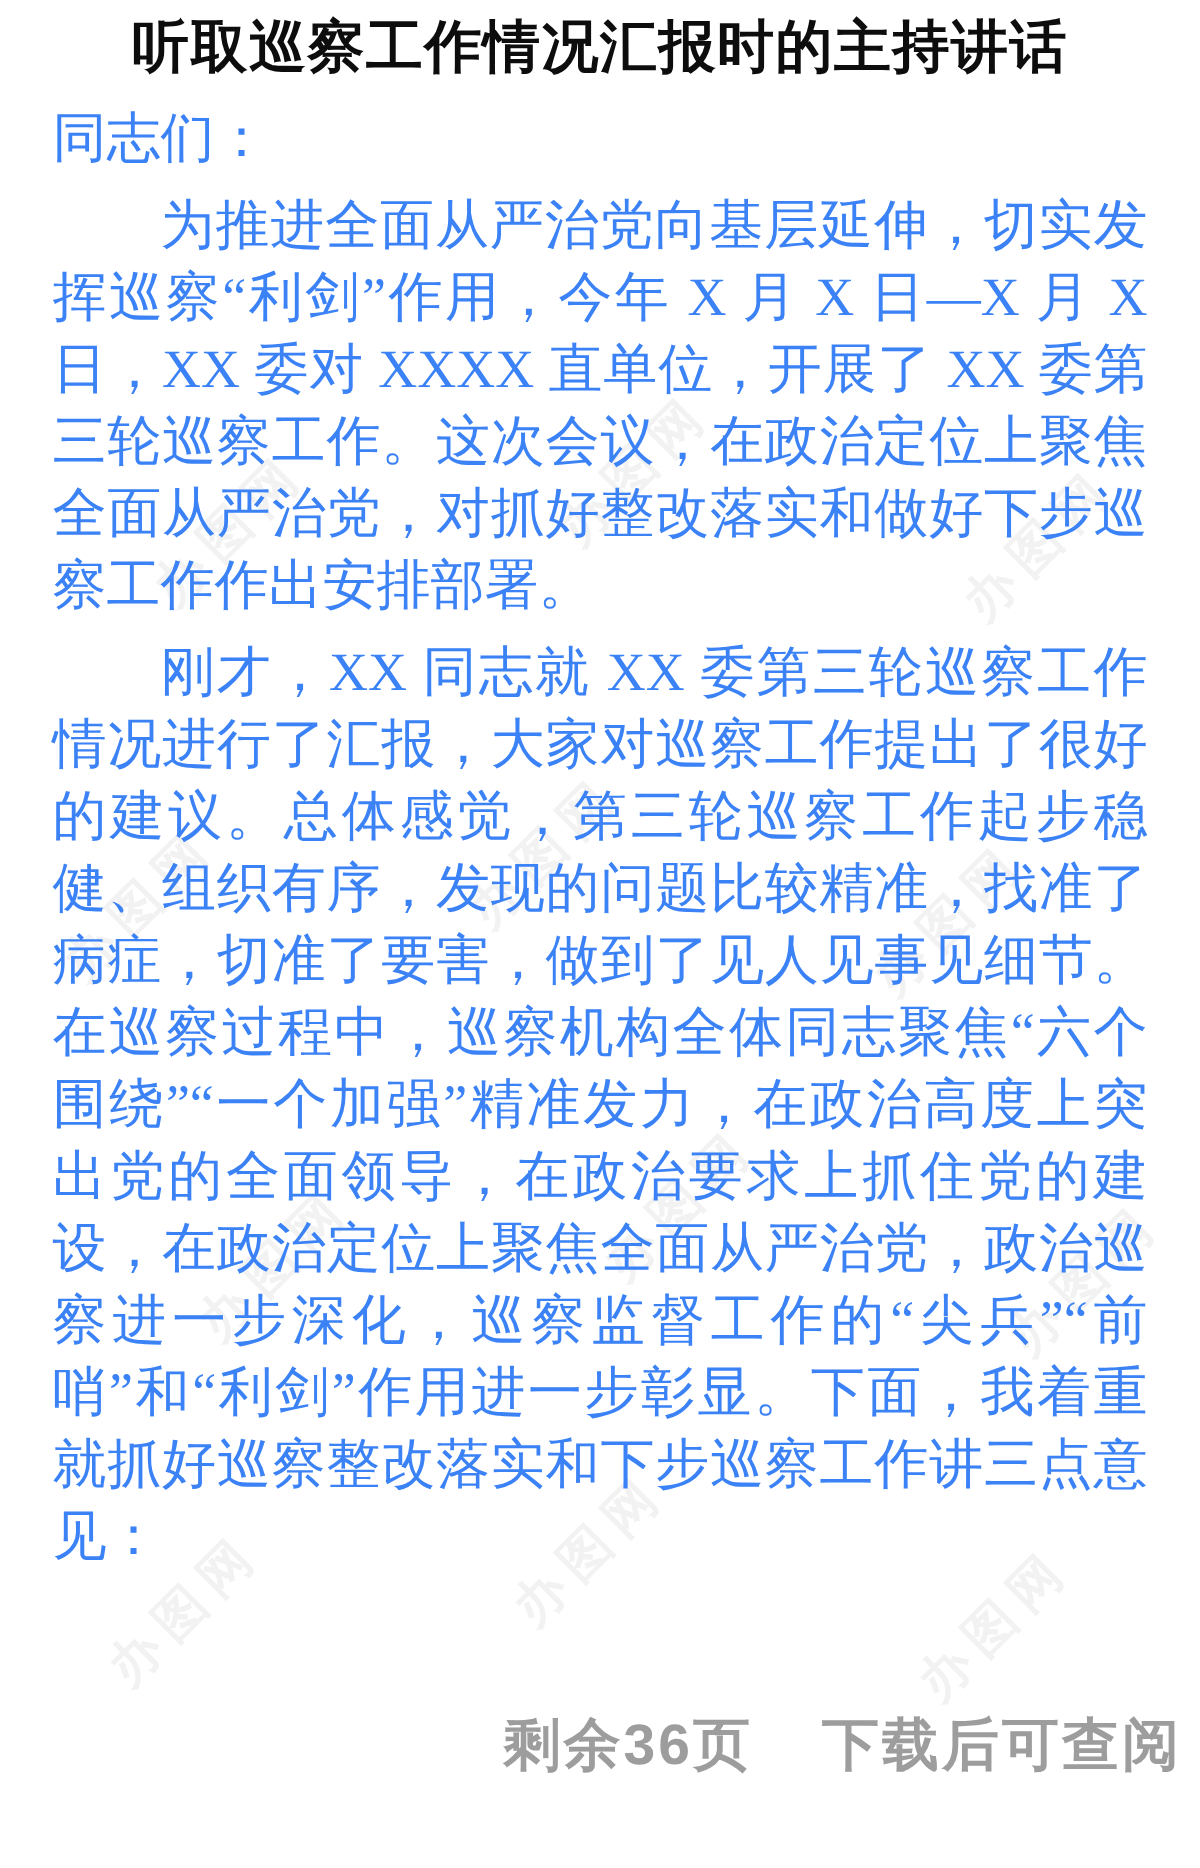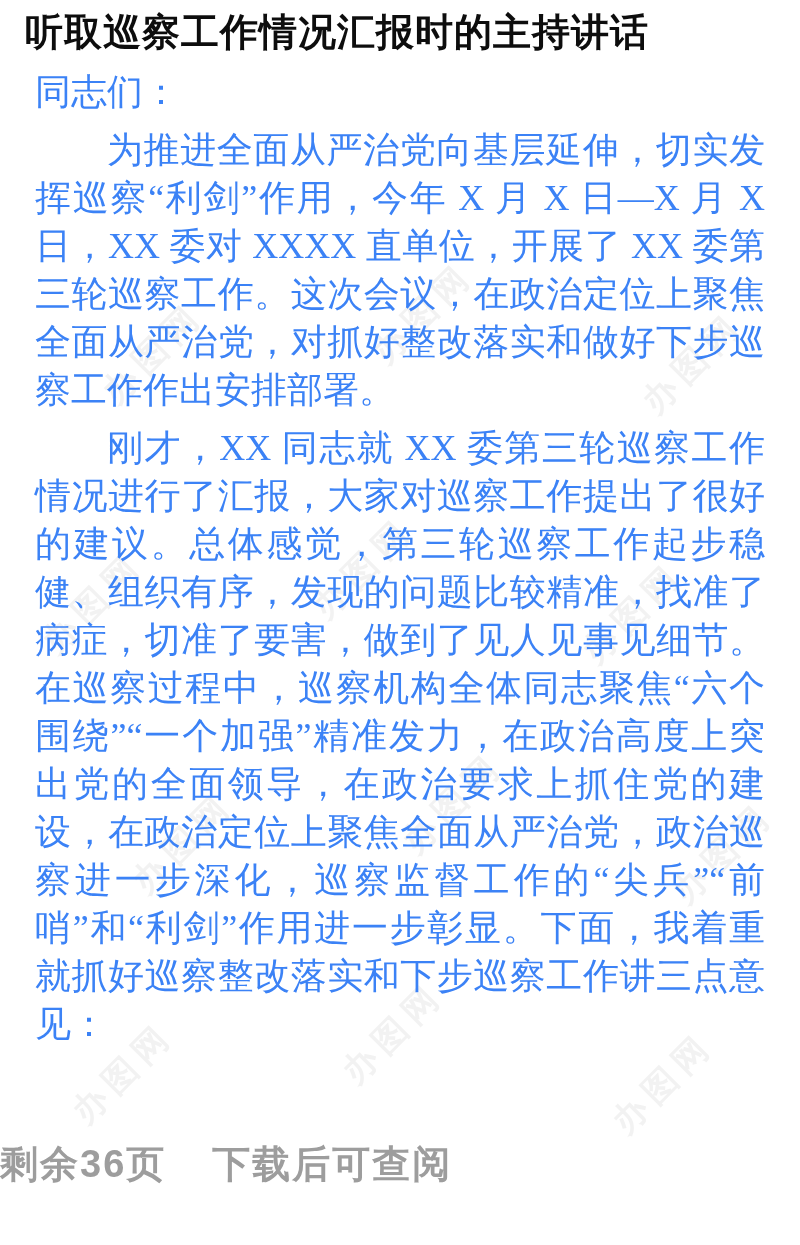--- a/index.html
+++ b/index.html
@@ -38,42 +38,43 @@
   .content {
     position: relative;
     z-index: 1;
     padding: 6px 25px 0 25px;
   }
   .title {
     margin: 0 0 4px 0;
     font-size: 38px;
     line-height: 52px;
     font-weight: 800;
+    text-align: center;
     letter-spacing: 1px;
     color: #0d0d0d;
   }
   p.body-par {
     margin: 10px;
     font-size: 36px;
     line-height: 48px;
     text-align: justify;
     text-justify: inter-ideograph;
     text-indent: 2em;
     color: #3b82f6;
   }
   p.salutation {
     text-indent: 0;
   }
   .footer {
     position: absolute;
     left: 0;
-    right: 2px;
+    right: 12px;
     top: 1138px;
     z-index: 1;
-    text-align: left;
+    text-align: right;
     font-family: "Liberation Sans", "DejaVu Sans", sans-serif;
     font-weight: 700;
     font-size: 38px;
     line-height: 52px;
     letter-spacing: 2px;
     color: #9d9d9d;
   }
   .footer .gap {
     display: inline-block;
     width: 46px;

